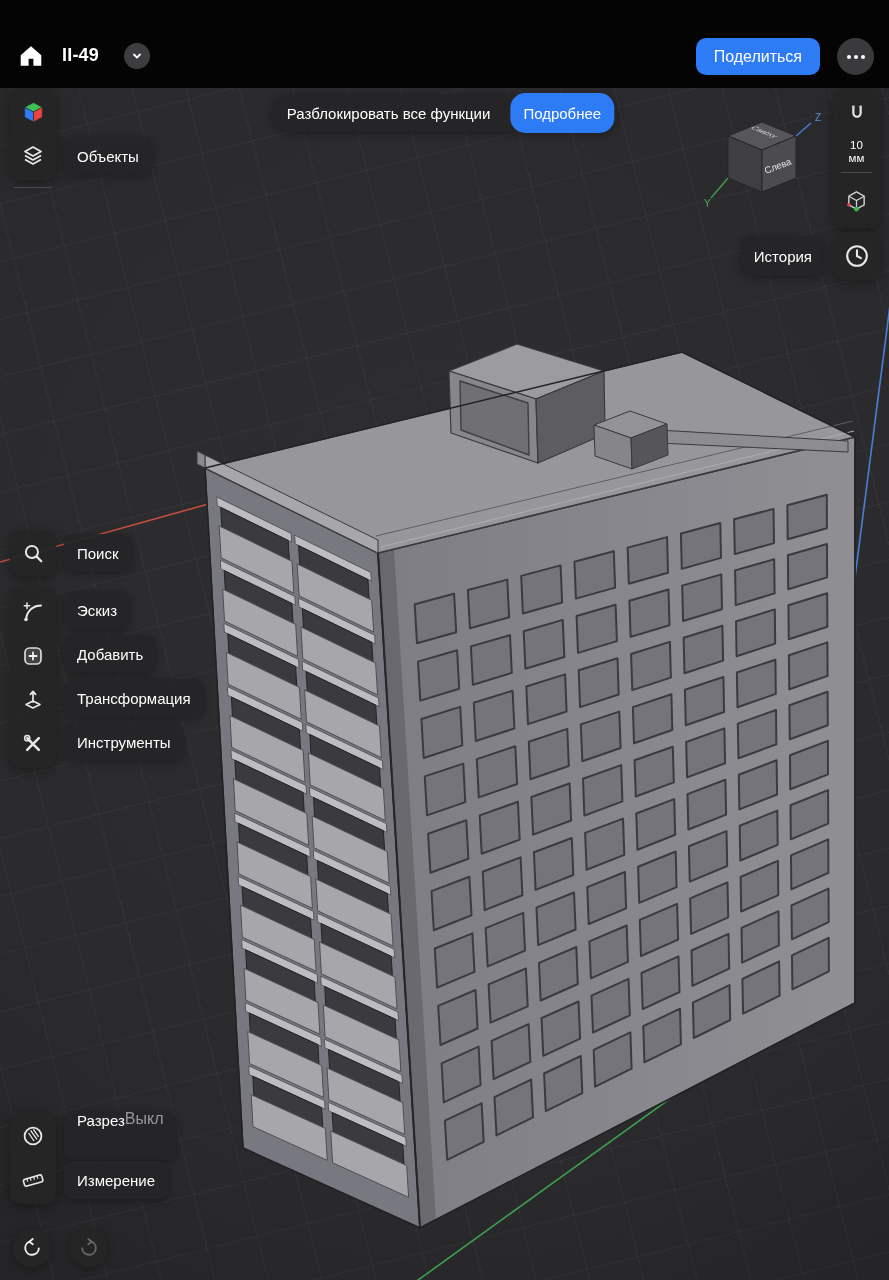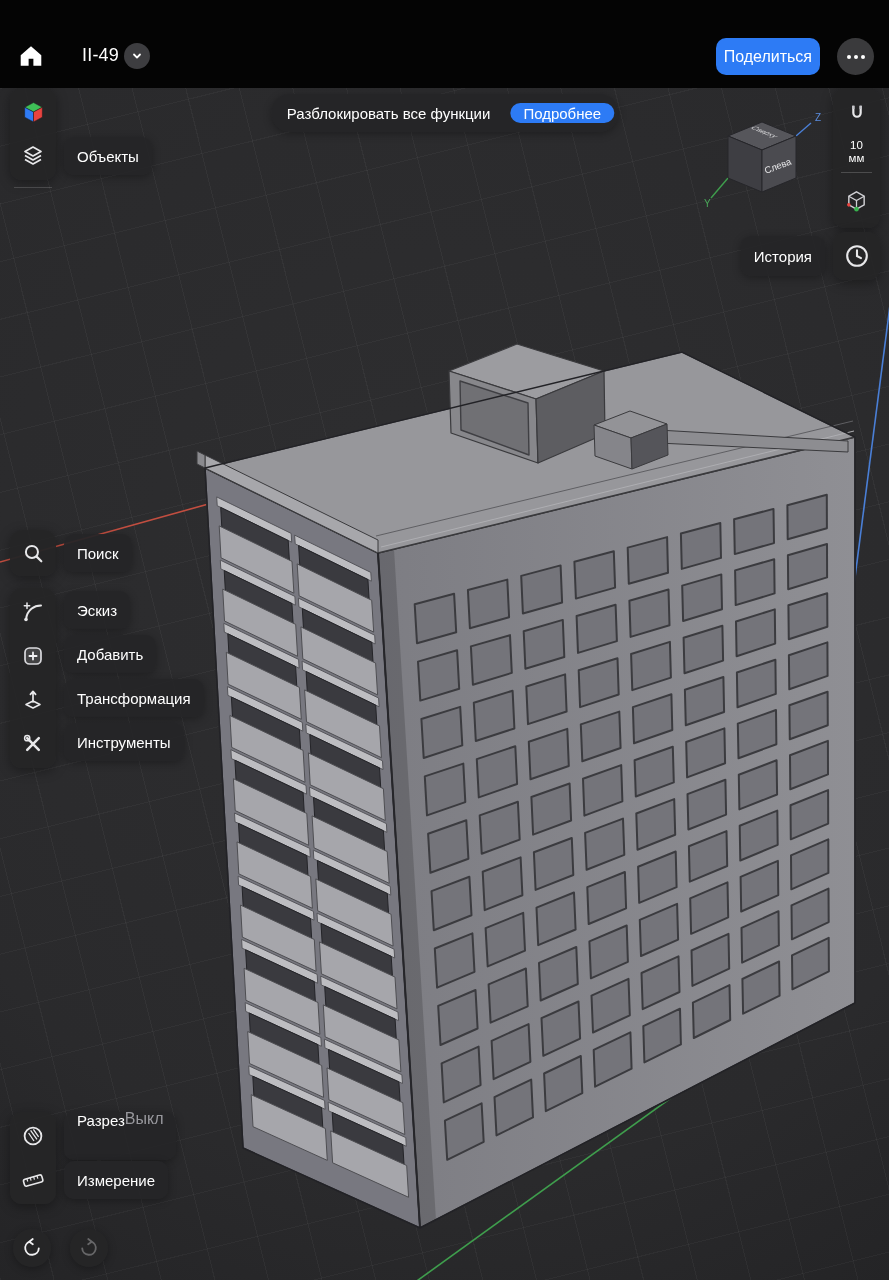--- a/index.html
+++ b/index.html
@@ -11,45 +11,45 @@
     background:radial-gradient(120% 95% at 50% 40%, #2e2e30 0%, #2a2a2c 55%, #1d1d1f 100%);}
   .canvas .grid{position:absolute;inset:0;opacity:.9;pointer-events:none;
     background-image:
       repeating-linear-gradient(76deg, rgba(255,255,255,0.045) 0 1px, transparent 1px 52px),
       repeating-linear-gradient(166deg, rgba(255,255,255,0.04) 0 1px, transparent 1px 56px);}
   #model-svg{position:absolute;left:0;top:-88px;width:889px;height:1280px;}
 
   
   .topbar{position:absolute;left:0;top:0;width:100%;height:88px;background:#040404;z-index:30;}
   .home-btn{position:absolute;left:18px;top:36px;width:40px;height:40px;display:flex;align-items:center;}
-  .title{position:absolute;left:82px;top:45px;color:#fff;font-size:18px;font-weight:400;letter-spacing:.2px;text-align:right;}
+  .title{position:absolute;left:62px;top:45px;color:#fff;font-size:18px;font-weight:700;letter-spacing:.2px;text-align:right;}
   .chevron-btn{position:absolute;left:124px;top:43px;width:26px;height:26px;border-radius:50%;
     background:#3d3d40;display:flex;align-items:center;justify-content:center;}
-  .share-btn{position:absolute;right:69px;top:38px;height:37px;padding:0 8px;border:none;border-radius:10px;
+  .share-btn{position:absolute;right:69px;top:38px;height:37px;padding:0 18px;border:none;border-radius:10px;
     background:#2D7BF5;color:#fff;font-size:16px;font-family:inherit;display:flex;align-items:center;}
   .more-btn{position:absolute;right:15px;top:38px;width:37px;height:37px;border-radius:50%;background:#3a3a3c;
     display:flex;align-items:center;justify-content:center;gap:3px;}
   .more-btn i{width:4px;height:4px;border-radius:50%;background:#fff;}
 
   
   .panel{position:absolute;background:rgba(37,37,39,0.96);border-radius:12px;
     box-shadow:0 3px 12px rgba(0,0,0,0.35);z-index:20;}
   .pill{position:absolute;background:rgba(37,37,39,0.94);border-radius:10px;color:#fff;font-size:15px;
     height:38px;display:flex;align-items:center;padding:0 13px;z-index:20;white-space:nowrap;
     box-shadow:0 2px 8px rgba(0,0,0,0.3);}
   .icon-btn{width:46px;height:44px;display:flex;align-items:center;justify-content:center;}
   .col{display:flex;flex-direction:column;align-items:center;}
 
   .group-top{left:10px;top:88px;width:46px;padding:2px 0;}
   .divider-under{position:absolute;left:14px;top:187px;width:38px;height:1px;background:rgba(255,255,255,0.16);z-index:20;}
 
   .promo{position:absolute;left:50%;transform:translateX(-50%);top:94px;height:38px;z-index:20;
     background:rgba(37,37,39,0.95);border-radius:19px;display:flex;align-items:center;gap:20px;
     padding:0 4px 0 16px;color:#fff;font-size:15px;box-shadow:0 2px 8px rgba(0,0,0,0.3);}
-  .promo-cta{height:20px;border-radius:15px;background:#2D7BF5;color:#fff;font-size:15px;
+  .promo-cta{height:40px;border-radius:15px;background:#2D7BF5;color:#fff;font-size:15px;
     display:flex;align-items:center;padding:0 13px;border:none;font-family:inherit;}
 
   .viewcube{position:absolute;left:695px;top:108px;width:140px;height:115px;z-index:20;}
 
   .snap-panel{left:833px;top:88px;width:47px;height:140px;display:flex;flex-direction:column;
     align-items:center;justify-content:space-between;padding:8px 0;box-sizing:border-box;}
   .snap-val{color:#fff;font-size:11.5px;line-height:13px;text-align:center;}
   .snap-div{width:31px;height:1px;background:rgba(255,255,255,0.18);}
 
   .history-pill{right:64px;top:236px;height:40px;}

